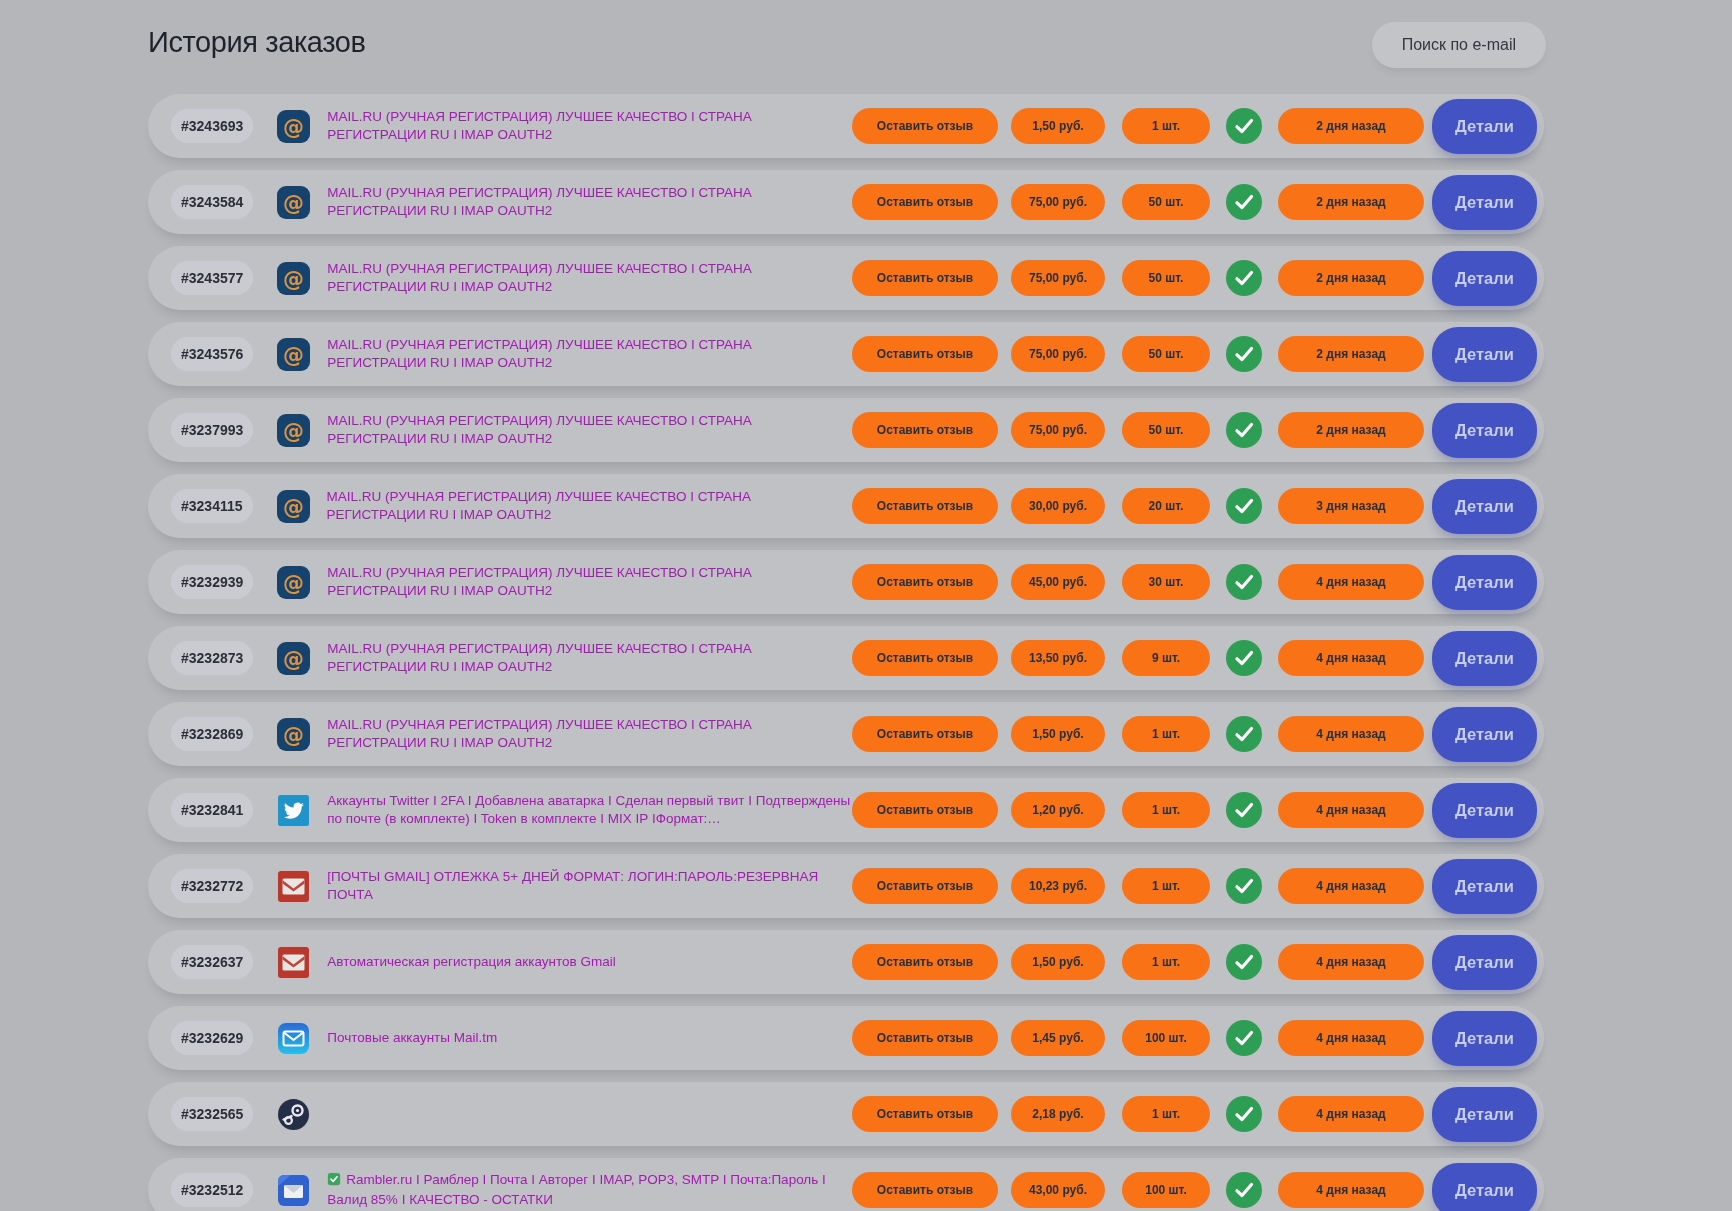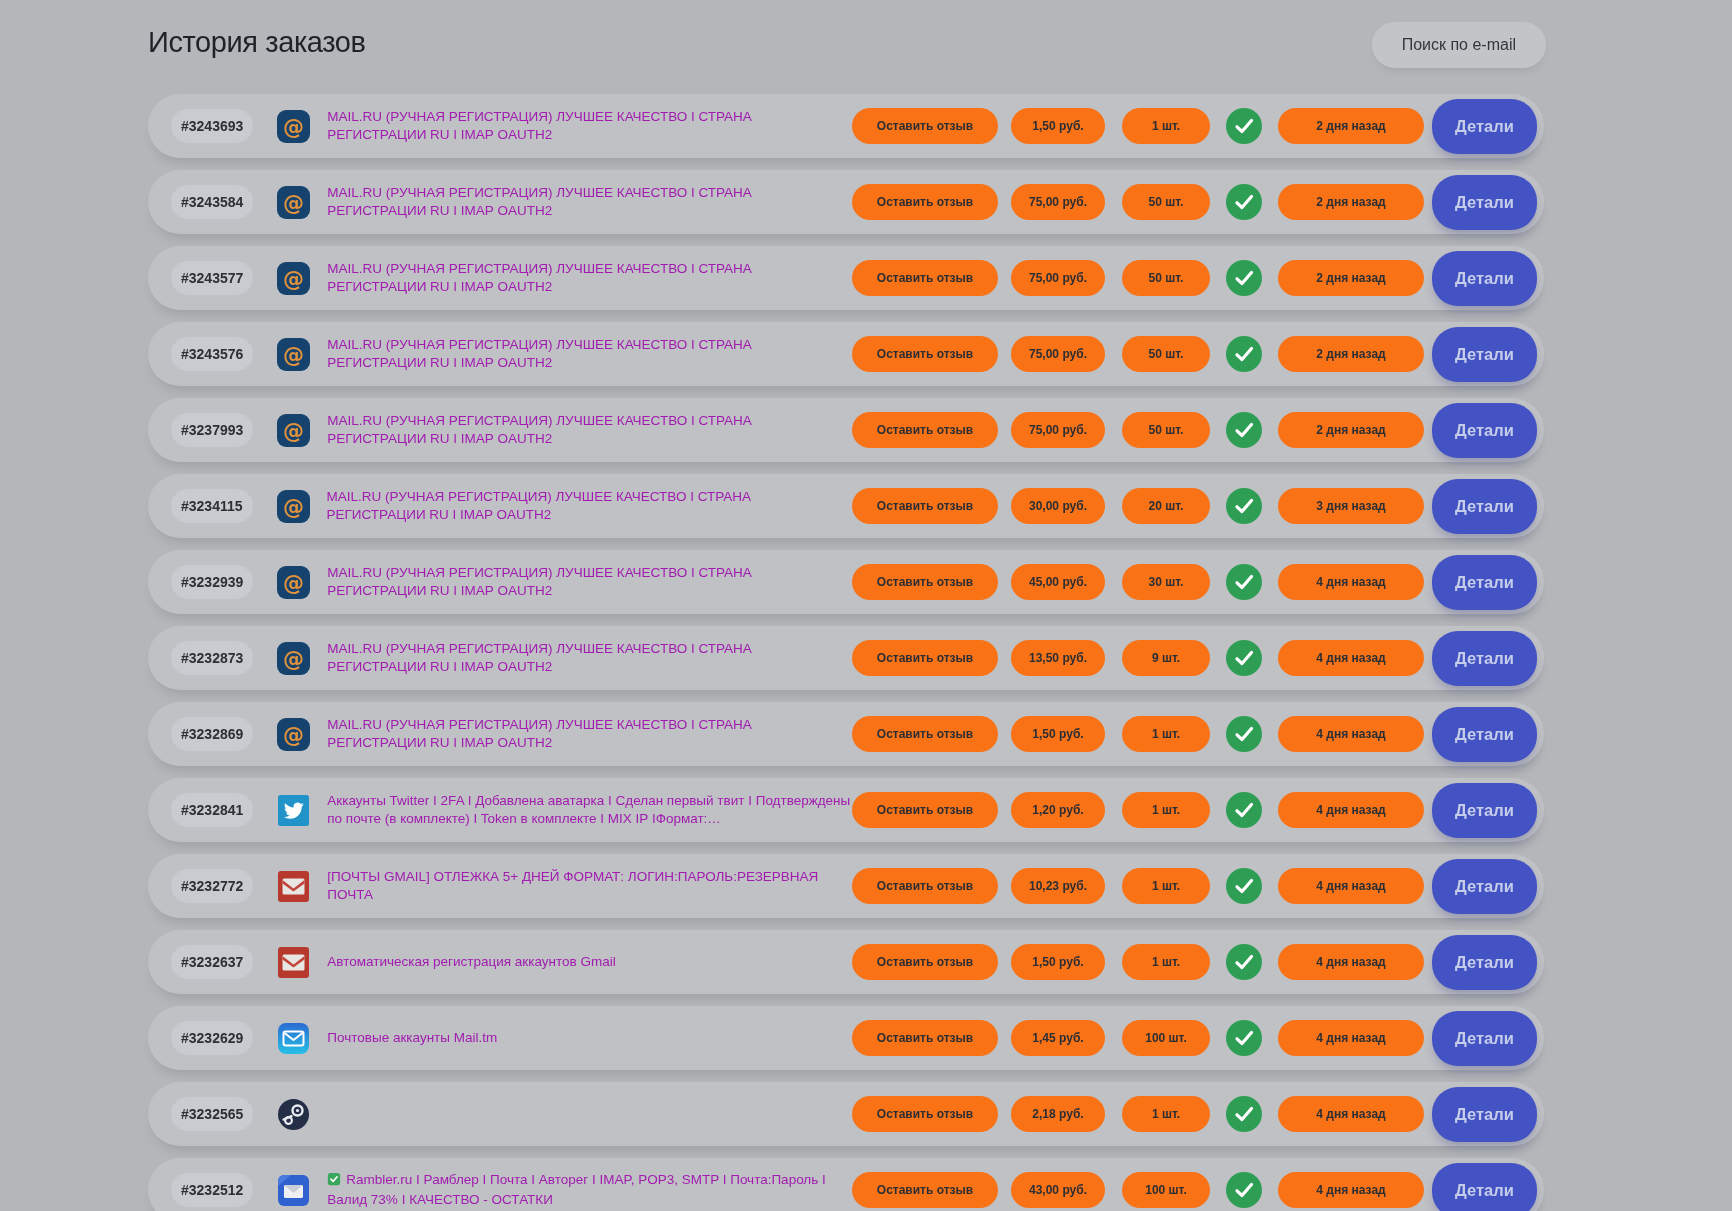--- a/index.html
+++ b/index.html
@@ -449,21 +449,21 @@
             <rect x="2" y="2" width="31" height="31" rx="6" fill="#2f62cf"></rect>
             <path d="M2 13 L15 2 H9 Q2 2 2 9 Z" fill="#4a7ade"></path>
             <rect x="8" y="12" width="19" height="13" rx="1.5" fill="#eef0f4"></rect>
             <path d="M8 12 L17.5 20 L27 12 Z" fill="#c9ced9"></path>
           </svg>
         </div>
     <div class="desc">
       <span class="desc-prefix" style="display: inline-block;"><svg viewBox="0 0 16 16">
               <rect x="1" y="1" width="14" height="14" rx="3" fill="#3aa55c"></rect>
               <path d="M4.5 8.2 L7 10.7 L11.5 5.5" stroke="#fff" stroke-width="1.8" fill="none" stroke-linecap="round" stroke-linejoin="round"></path>
-            </svg></span><span>Rambler.ru I Рамблер I Почта I Авторег I IMAP, POP3, SMTP I Почта:Пароль I Валид 73% I КАЧЕСТВО - ОСТАТКИ</span>
+            </svg></span><span>Rambler.ru I Рамблер I Почта I Авторег I IMAP, POP3, SMTP I Почта:Пароль I Валид 85% I КАЧЕСТВО - ОСТАТКИ</span>
     </div>
     <div class="right">
       <button class="pill review">Оставить отзыв</button>
       <div class="pill price">43,00 руб.</div>
       <div class="pill qty">100 шт.</div>
       <div class="check">
             <svg viewBox="0 0 36 36">
               <circle cx="18" cy="18" r="18" fill="#2f9e55"></circle>
               <path d="M11 18.8 L16 23.5 L25.5 12.5" stroke="#fff" stroke-width="3.2" fill="none" stroke-linecap="round" stroke-linejoin="round"></path>
             </svg>

